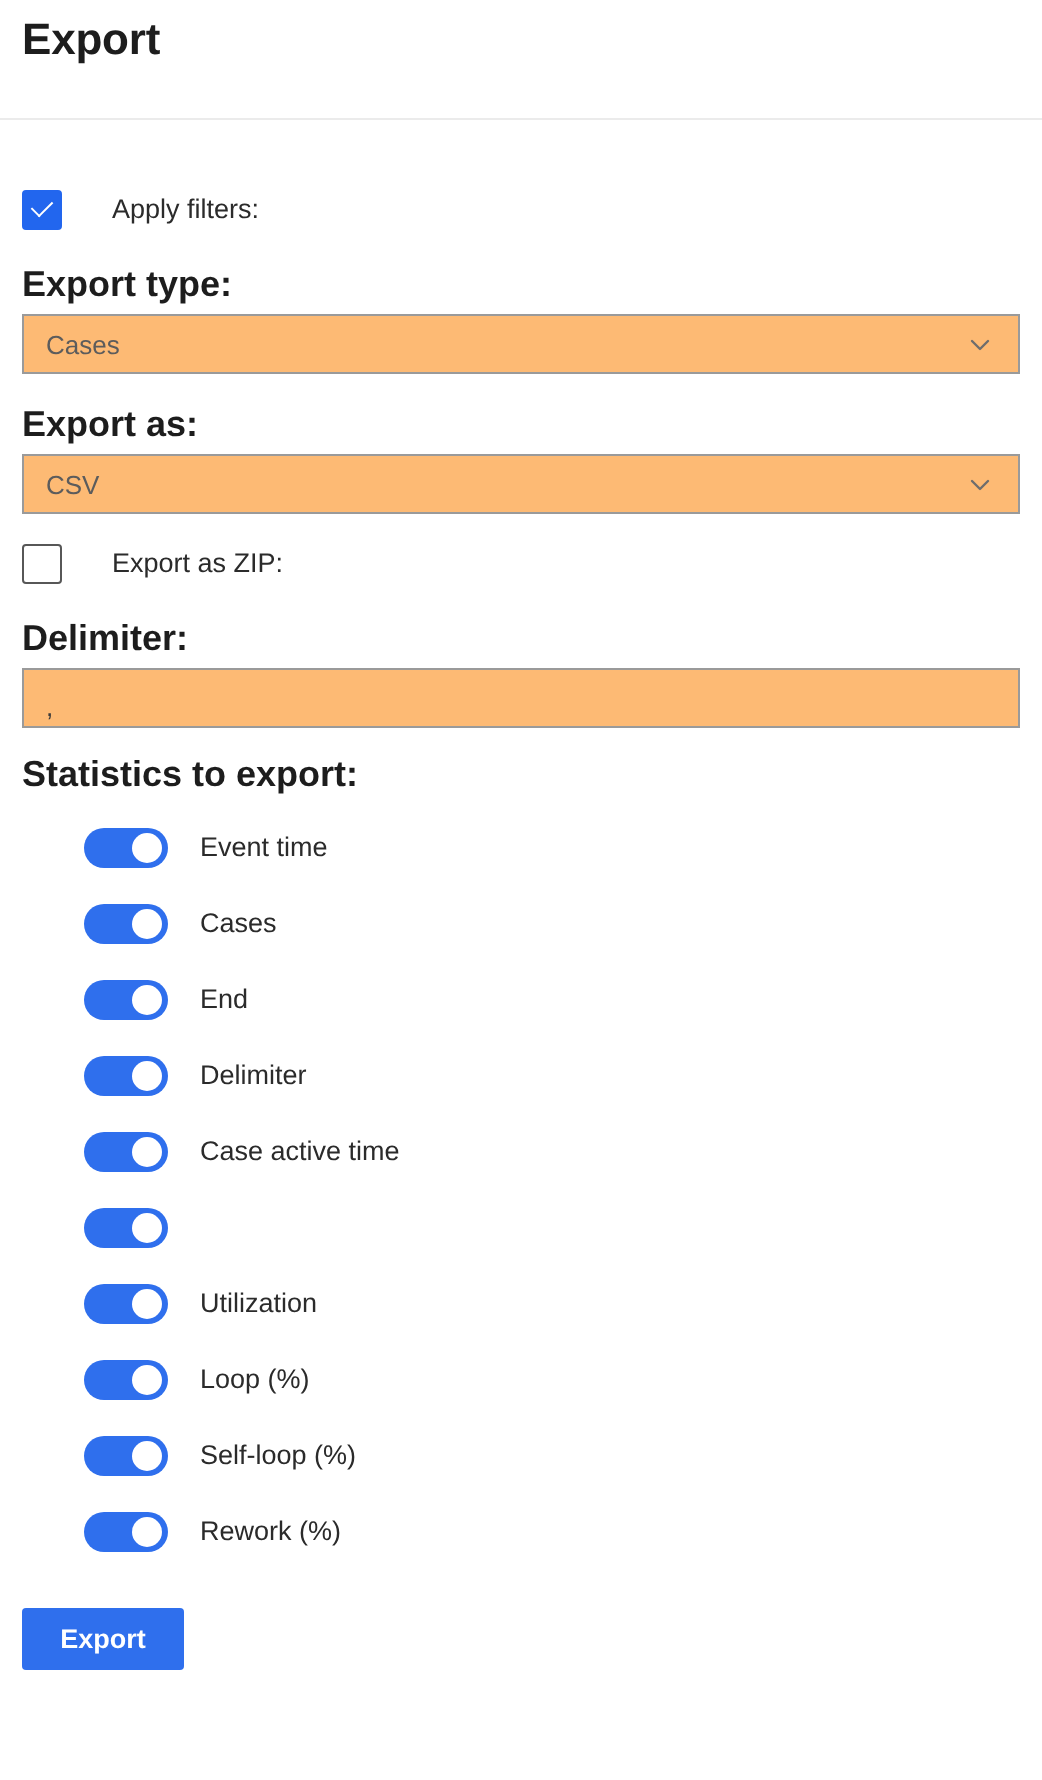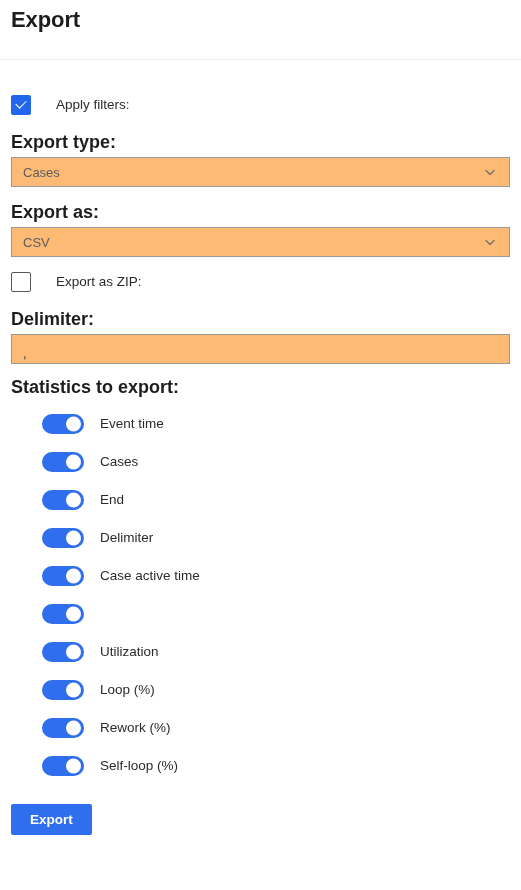--- a/index.html
+++ b/index.html
@@ -290,25 +290,25 @@
       <div class="toggle-row">
         <span class="toggle on">
           <span class="knob"></span>
         </span>
         <span class="toggle-label">Loop (%)</span>
       </div>
       <div class="toggle-row">
         <span class="toggle on">
           <span class="knob"></span>
         </span>
+        <span class="toggle-label">Self-loop (%)</span>
+      </div>
+      <div class="toggle-row">
+        <span class="toggle on">
+          <span class="knob"></span>
+        </span>
         <span class="toggle-label">Rework (%)</span>
       </div>
-      <div class="toggle-row">
-        <span class="toggle on">
-          <span class="knob"></span>
-        </span>
-        <span class="toggle-label">Self-loop (%)</span>
-      </div>
     </div>
 
   <button class="export-btn">Export</button>
 
 </div>
 
 </body></html>

